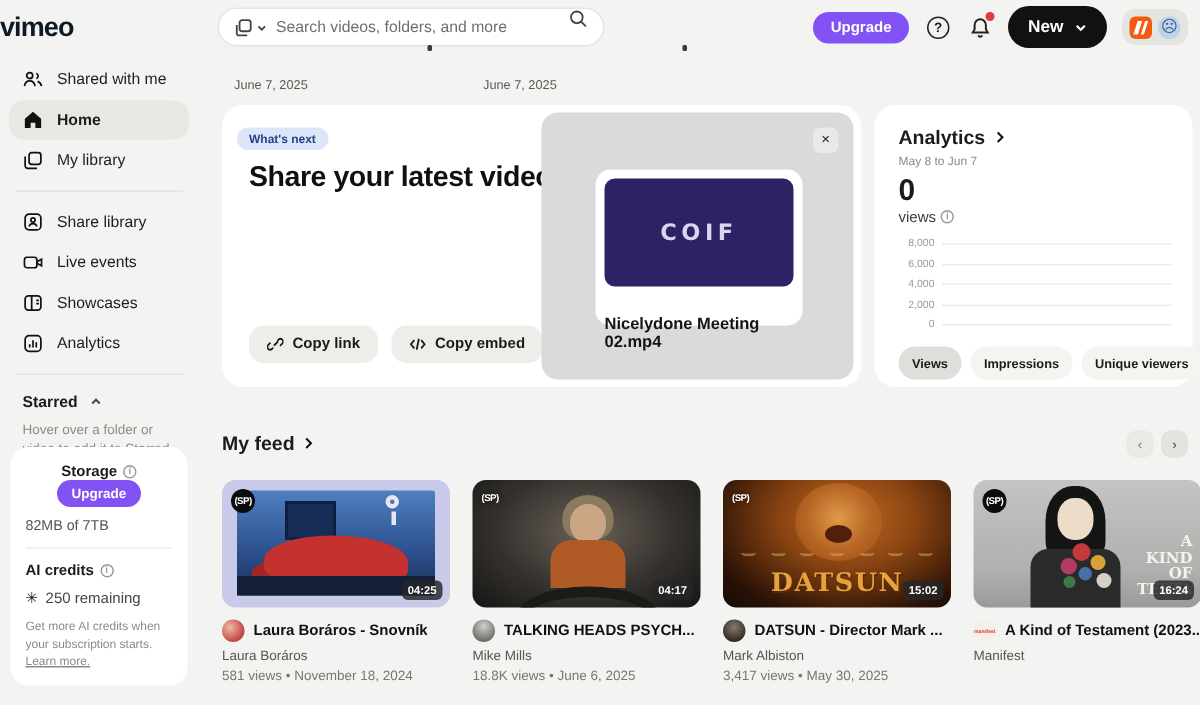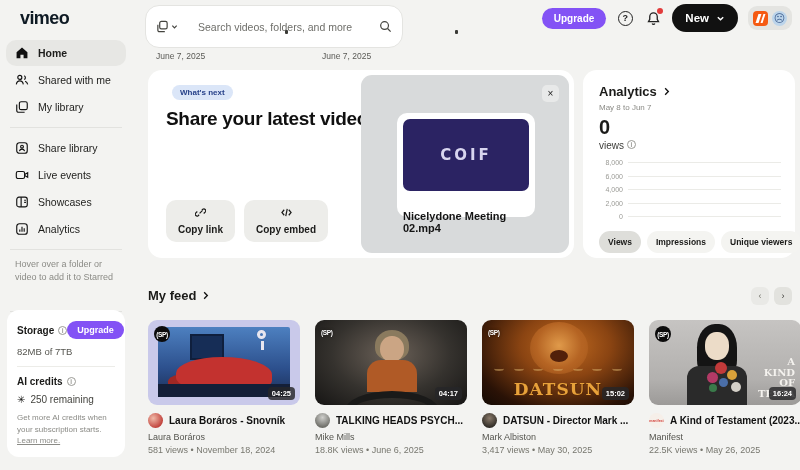--- a/index.html
+++ b/index.html
@@ -2,22 +2,22 @@
 <html><head>
 <meta charset="utf-8">
 <style>
   * { margin:0; padding:0; box-sizing:border-box; }
   html,body { width:800px; height:470px; overflow:hidden; }
   body { font-family:"Liberation Sans", sans-serif; background:#f2f2f0; color:#1b1b19; }
   .app { position:relative; width:800px; height:470px; background:#f3f3f1; }
 
   
   .topbar { position:absolute; top:0; left:0; width:800px; height:36px; }
-  .logo { position:absolute; left:20px; top:8px; font-size:18px; font-weight:800; letter-spacing:-0.6px; color:#0e1a24; cursor:pointer; }
-  .searchbar { position:absolute; left:145px; top:5px; width:258px; height:43px; background:#ffffff; border:1px solid #e4e4e1; border-radius:14px; display:flex; align-items:center; padding:0 10px; gap:20px; }
+  .logo { position:absolute; left:0; top:8px; font-size:18px; font-weight:800; letter-spacing:-0.6px; color:#0e1a24; cursor:pointer; }
+  .searchbar { position:absolute; left:145px; top:5px; width:258px; height:26px; background:#ffffff; border:1px solid #e4e4e1; border-radius:14px; display:flex; padding:0 10px; gap:6px; }
   .searchbar .src-type { display:flex; align-items:center; gap:2px; color:#44443f; cursor:pointer; }
   .searchbar input { border:none; outline:none; flex:1; font-size:10.5px; color:#333; background:transparent; font-family:"Liberation Sans",sans-serif; }
   .searchbar input::placeholder { color:#6e6e69; }
   .sb-mag { margin-left:auto; color:#44443f; }
   .top-right { position:absolute; right:8px; top:4px; height:28px; display:flex; align-items:center; gap:10px; }
   .upgrade-pill { background:#8352f5; color:#fff; font-size:10px; font-weight:700; padding:5px 12px; border-radius:13px; border:none; cursor:pointer; font-family:"Liberation Sans",sans-serif; }
   .icon-btn { width:18px; height:18px; display:flex; align-items:center; justify-content:center; cursor:pointer; position:relative; color:#222; }
   .help-circ { width:15px; height:15px; border:1.4px solid #222; border-radius:50%; font-size:9px; font-weight:700; display:flex; align-items:center; justify-content:center; }
   .bell-dot { position:absolute; top:-1px; right:-1px; width:6px; height:6px; background:#e23b3b; border-radius:50%; }
   .new-btn { background:#111; color:#fff; height:28px; padding:0 13px; border-radius:15px; display:flex; align-items:center; gap:7px; font-size:11.5px; font-weight:700; border:none; cursor:pointer; font-family:"Liberation Sans",sans-serif; }
@@ -35,38 +35,38 @@
   .sidebar { position:absolute; left:0; top:36px; width:132px; bottom:0; padding:4px 6px 12px 6px; }
   .nav-item { display:flex; align-items:center; gap:9px; padding:6px 9px; border-radius:10px; font-size:10.5px; font-weight:500; color:#1d1d1b; cursor:pointer; margin-bottom:1px; }
   .nav-item.active { background:#e7e7e4; font-weight:600; }
   .nav-item svg { flex:0 0 auto; }
   .sb-div { height:1px; background:#e2e2df; margin:7px 4px; }
   .starred-hdr { display:flex; align-items:center; gap:8px; padding:5px 9px; font-size:10.5px; font-weight:600; cursor:pointer; }
   .starred-hint { padding:1px 9px; font-size:9px; color:#8b8b86; line-height:1.4; }
   .watch-row { display:flex; align-items:center; gap:8px; padding:6px 9px; font-size:10.5px; font-weight:500; cursor:pointer; }
   .sp-logo { font-size:8px; font-weight:800; letter-spacing:-0.5px; color:#111; }
   .storage-card { position:absolute; left:7px; right:7px; bottom:13px; background:#fff; border-radius:12px; padding:11px 10px 10px 10px; }
-  .st-row { display:flex; align-items:center; justify-content:space-between; }
+  .st-row { display:flex; align-items:center; justify-content:space-between;flex-direction:column; }
   .st-label { font-size:10px; font-weight:700; display:flex; align-items:center; gap:4px; }
   .info-i { width:9px; height:9px; border:1px solid #9a9a95; border-radius:50%; font-size:6.5px; color:#9a9a95; display:inline-flex; align-items:center; justify-content:center; font-weight:600; }
   .st-upgrade { background:#8352f5; color:#fff; font-size:9px; font-weight:700; padding:4px 10px; border-radius:11px; border:none; cursor:pointer; font-family:"Liberation Sans",sans-serif; }
   .st-usage { font-size:9.5px; color:#55554f; margin-top:7px; }
   .st-div { height:1px; background:#ececE8; margin:9px 0; }
   .ai-row { display:flex; align-items:center; gap:5px; margin-top:7px; font-size:10px; color:#44443f; }
   .ai-icon { font-size:10px; color:#1b1b19; }
   .ai-note { font-size:8px; color:#8b8b86; line-height:1.45; margin-top:7px; }
   .ai-note a { color:#8b8b86; text-decoration:underline; cursor:pointer; }
 
   
   .hero { position:absolute; left:148px; top:70px; width:426px; height:188px; background:#fff; border-radius:14px; }
-  .whats-next { position:absolute; left:24px; top:15px; background:#dbe6f8; color:#274189; font-size:8px; font-weight:700; padding:3px 8px; border-radius:9px; }
+  .whats-next { position:absolute; left:10px; top:15px; background:#dbe6f8; color:#274189; font-size:8px; font-weight:700; padding:3px 8px; border-radius:9px; }
   .hero-title { position:absolute; left:18px; top:38px; font-size:19px; font-weight:800; letter-spacing:-0.3px; color:#101010; }
   .hero-body { position:absolute; left:18px; top:66px; width:198px; font-size:10.5px; line-height:1.5; color:#3c3c38; }
   .hero-btns { position:absolute; left:18px; bottom:16px; display:flex; gap:9px; }
-  .h-btn { background:#ededea; border:none; border-radius:10px; padding:7px 12px; font-size:10px; font-weight:700; color:#1b1b19; display:flex; align-items:center; gap:6px; cursor:pointer; font-family:"Liberation Sans",sans-serif;flex-direction:column; }
+  .h-btn { background:#ededea; border:none; border-radius:10px; padding:7px 12px; font-size:10px; font-weight:700; color:#1b1b19; display:flex; align-items:center; gap:6px; cursor:pointer; font-family:"Liberation Sans",sans-serif; }
   .hero-gray { position:absolute; top:5px; right:5px; bottom:5px; width:208px; background:#d8dadb; border-radius:11px; }
   .hero-close { position:absolute; top:10px; right:10px; width:17px; height:17px; background:#e8e9e9; border:none; border-radius:5px; font-size:10px; line-height:15px; color:#222; cursor:pointer; }
   .mini-card { position:absolute; left:36px; top:38px; width:138px; height:104px; background:#fff; border-radius:10px; padding:6px; }
   .mini-thumb { height:72px; background:#2b2363; border-radius:7px; display:flex; align-items:center; justify-content:center; }
   .coif { color:#d8d5ef; font-size:15px; font-weight:800; letter-spacing:3px; font-family:"DejaVu Sans",sans-serif; }
   .mini-name { font-size:11px; font-weight:700; margin-top:19px; color:#141414; }
 
   
   .analytics { position:absolute; left:583px; top:70px; width:212px; height:188px; background:#fff; border-radius:14px; padding:14px 14px 12px 16px; }
   .an-title { font-size:13px; font-weight:800; display:flex; align-items:center; gap:5px; cursor:pointer; }
@@ -182,36 +182,36 @@
       </span>
     </div>
   </header>
 
   <span class="remnant-date" style="left:156px; top:27px;">June 7, 2025</span>
   <span class="remnant-date" style="left:322px; top:27px;">June 7, 2025</span>
   <span class="remnant-dot" style="left:285px; top:30px;"></span>
   <span class="remnant-dot" style="left:455px; top:30px;"></span>
 
   <aside class="sidebar">
+    <div class="nav-item">
+      <svg width="14" height="14" viewBox="0 0 16 16" fill="none" stroke="#111" stroke-width="1.3">
+          <circle cx="5.5" cy="5" r="2.3"></circle>
+          <path d="M1.5 13c.4-2.6 2-4 4-4s3.6 1.4 4 4"></path>
+          <path d="M10.5 3.2a2.3 2.3 0 0 1 0 4.2M11.5 9.4c1.6.5 2.6 1.7 3 3.6"></path>
+        </svg>
+      <span>Shared with me</span>
+    </div>
     <div class="nav-item active">
       <svg width="14" height="14" viewBox="0 0 16 16" fill="#111">
           <path d="M8 1.8L1.8 7v7h4.4v-4h3.6v4h4.4V7z"></path>
         </svg>
       <span>Home</span>
     </div>
     <div class="nav-item">
       <svg width="14" height="14" viewBox="0 0 16 16" fill="none" stroke="#111" stroke-width="1.3">
-          <circle cx="5.5" cy="5" r="2.3"></circle>
-          <path d="M1.5 13c.4-2.6 2-4 4-4s3.6 1.4 4 4"></path>
-          <path d="M10.5 3.2a2.3 2.3 0 0 1 0 4.2M11.5 9.4c1.6.5 2.6 1.7 3 3.6"></path>
-        </svg>
-      <span>Shared with me</span>
-    </div>
-    <div class="nav-item">
-      <svg width="14" height="14" viewBox="0 0 16 16" fill="none" stroke="#111" stroke-width="1.3">
           <rect x="5" y="2" width="9" height="9" rx="2"></rect>
           <path d="M11 14H4a2 2 0 0 1-2-2V5"></path>
         </svg>
       <span>My library</span>
     </div>
     <div class="sb-div"></div>
     <div class="nav-item">
       <svg width="14" height="14" viewBox="0 0 16 16" fill="none" stroke="#111" stroke-width="1.3">
           <rect x="2" y="2" width="12" height="12" rx="3"></rect>
           <circle cx="8" cy="6.5" r="1.6"></circle>
@@ -234,20 +234,26 @@
       <span>Showcases</span>
     </div>
     <div class="nav-item">
       <svg width="14" height="14" viewBox="0 0 16 16" fill="none" stroke="#111" stroke-width="1.3">
           <rect x="2" y="2" width="12" height="12" rx="3"></rect>
           <path d="M5.5 11V8.5M8 11V5.5M10.5 11V7"></path>
         </svg>
       <span>Analytics</span>
     </div>
     <div class="sb-div"></div>
+    <div class="starred-hdr">
+      <span>Starred</span>
+      <svg width="8" height="8" viewBox="0 0 8 8" fill="none" stroke="#444" stroke-width="1.3">
+          <path d="M1.5 5l2.5-2.5L6.5 5"></path>
+        </svg>
+    </div>
     <div class="starred-hint">Hover over a folder or video to add it to Starred</div>
 
     <div class="sb-div" style="position:absolute; left:6px; right:6px; top:268px;"></div>
     <div class="watch-row" style="position:absolute; left:6px; top:308px;">
       <span class="sp-logo">(SP)</span>
       <span>Watch</span>
     </div>
     <div class="sb-div" style="position:absolute; left:6px; right:6px; top:336px;"></div>
 
     <div class="storage-card">
@@ -435,16 +441,15 @@
 TESTA</div>
       <span class="duration">16:24</span>
     </div>
     <div class="vrow">
       <span class="avatar av4">
           <span>manifest</span>
         </span>
       <span class="vtitle">A Kind of Testament (2023...</span>
     </div>
     <div class="vchan">Manifest</div>
-    <div class="vmeta">22.5K views • May 26, 2025</div>
   </article>
 
 </div>
 
 </body></html>

